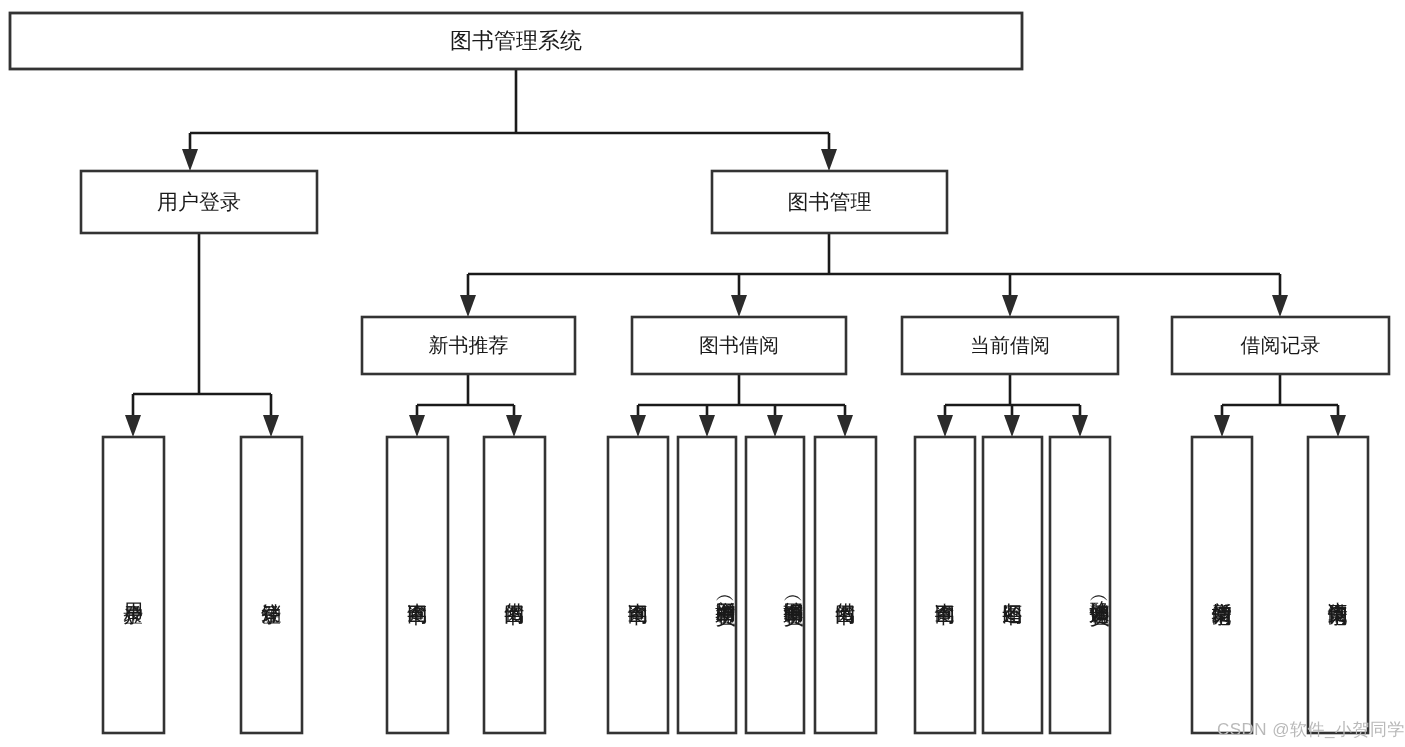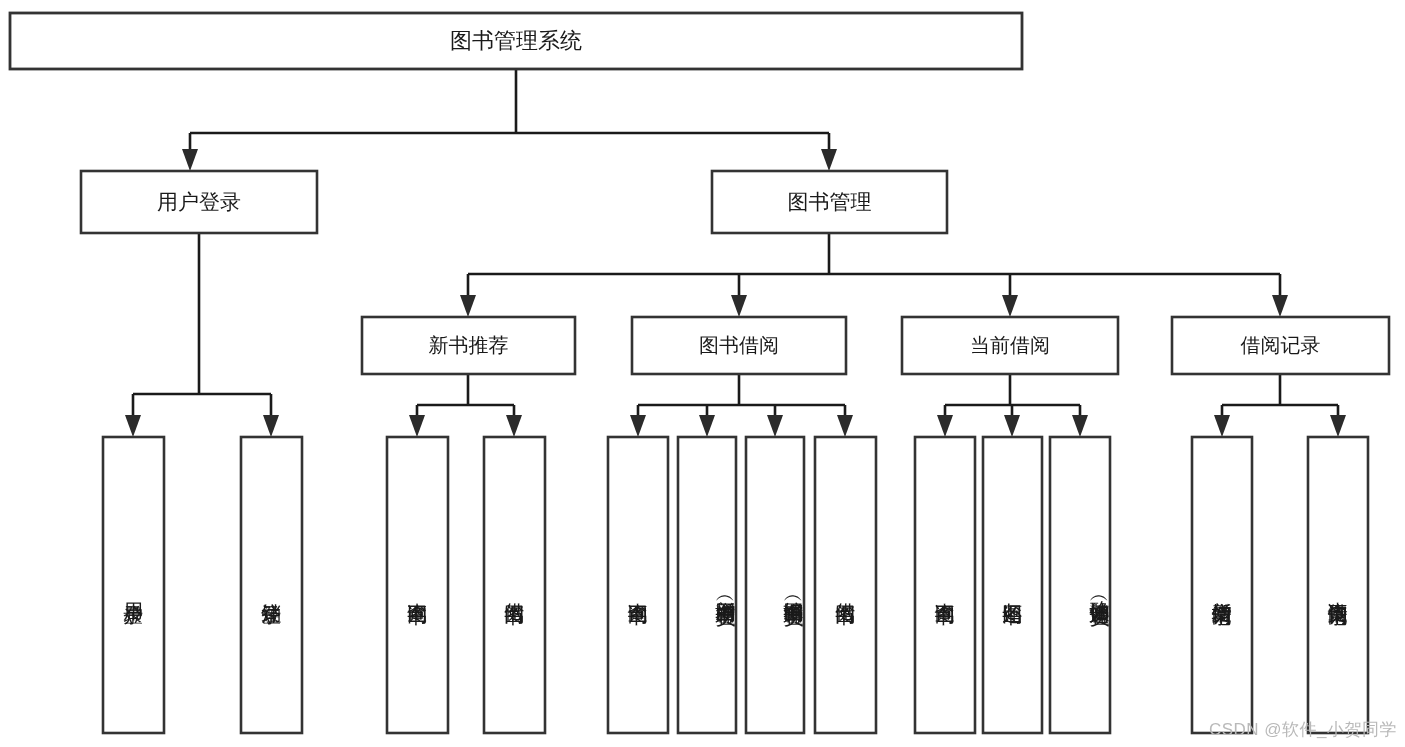--- a/index.html
+++ b/index.html
@@ -66,21 +66,21 @@
     color: #1a1a1a;
     letter-spacing: 1px;
     display: flex;
     align-items: flex-start;
     justify-content: center;
     white-space: nowrap;
     pointer-events: none;
   }
   .watermark {
     position: absolute;
-    right: 8px;
+    right: 0;
     bottom: 6px;
     font-family: "Liberation Sans", "DejaVu Sans", sans-serif;
     font-size: 17px;
     color: #b9b9b9;
     letter-spacing: 0.5px;
     white-space: nowrap;
   }
 </style>
 </head>
 <body>

